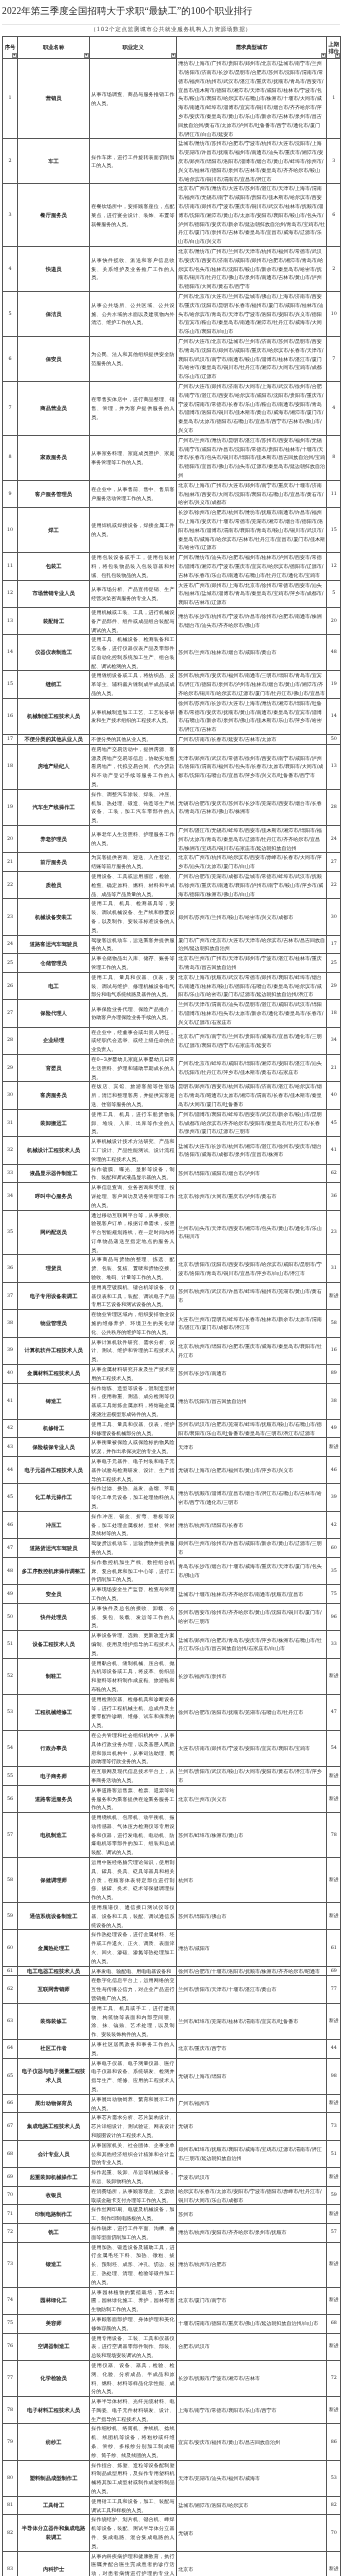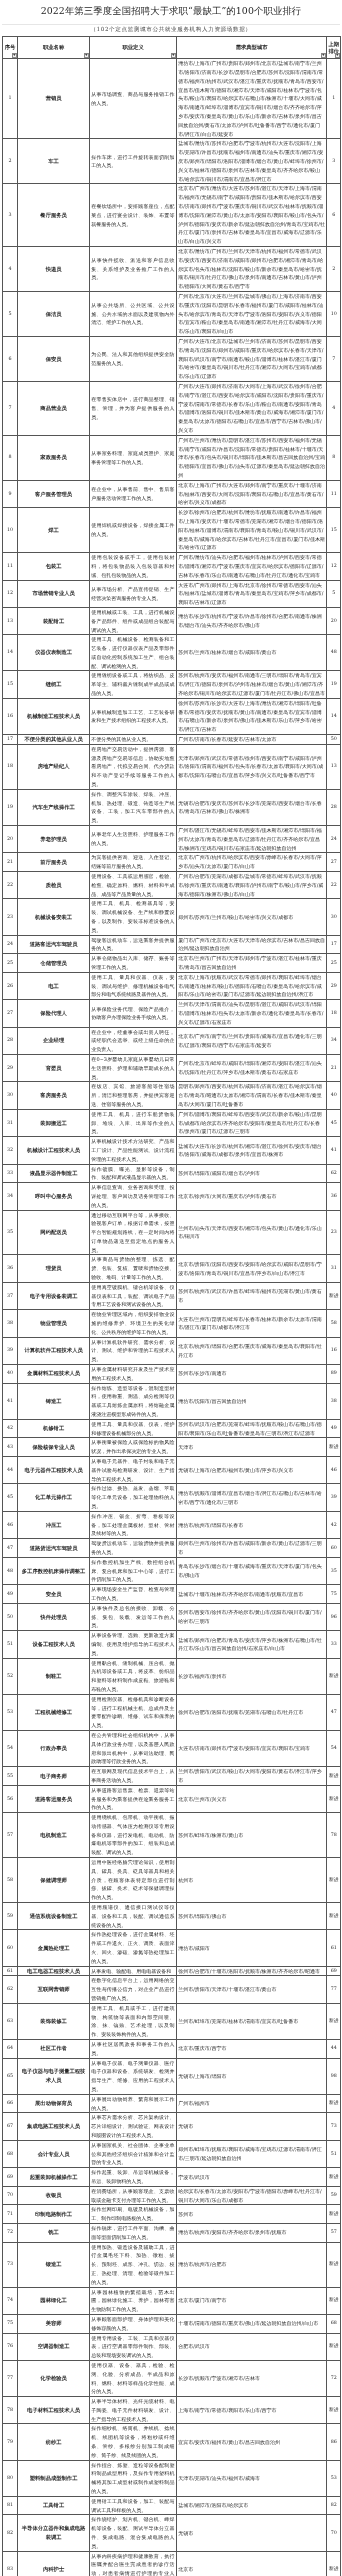--- a/index.html
+++ b/index.html
@@ -1,18 +1,18 @@
 <!DOCTYPE html>
 <html style="font-size:8.6px"><head>
 <meta charset="utf-8">
 <style>
   html, body { margin:0; padding:0; background:#ffffff; }
   body { width:342px; font-family:"DejaVu Serif","Liberation Serif",serif; color:#222; }
   .page { width:342px; position:relative; background:#fff; }
-  .title-row { height:23.5px; display:flex; align-items:center; justify-content:center; border-bottom:0.5px solid #e6e6e6; margin:0 2.1px; }
+  .title-row { height:23.5px; display:flex; align-items:center; border-bottom:0.5px solid #e6e6e6; margin:0 2.1px;font-family:Liberation Serif, serif; }
   .title { font-size:9.4px; color:#1e1e1e; letter-spacing:0.1px; }
   .subtitle-row { height:11.8px; display:flex; align-items:center; justify-content:center; }
   .subtitle { font-size:5.6px; color:#444; letter-spacing:0.6px; }
   table { border-collapse:collapse; table-layout:fixed; margin-left:2.1px; width:338px; }
   col.c-seq { width:15px; }
   col.c-name { width:72px; }
   col.c-def { width:87px; }
   col.c-city { width:150px; }
   col.c-rank { width:14.4px; }
   th, td { border:0.5px solid #555; vertical-align:middle; padding:0; }

